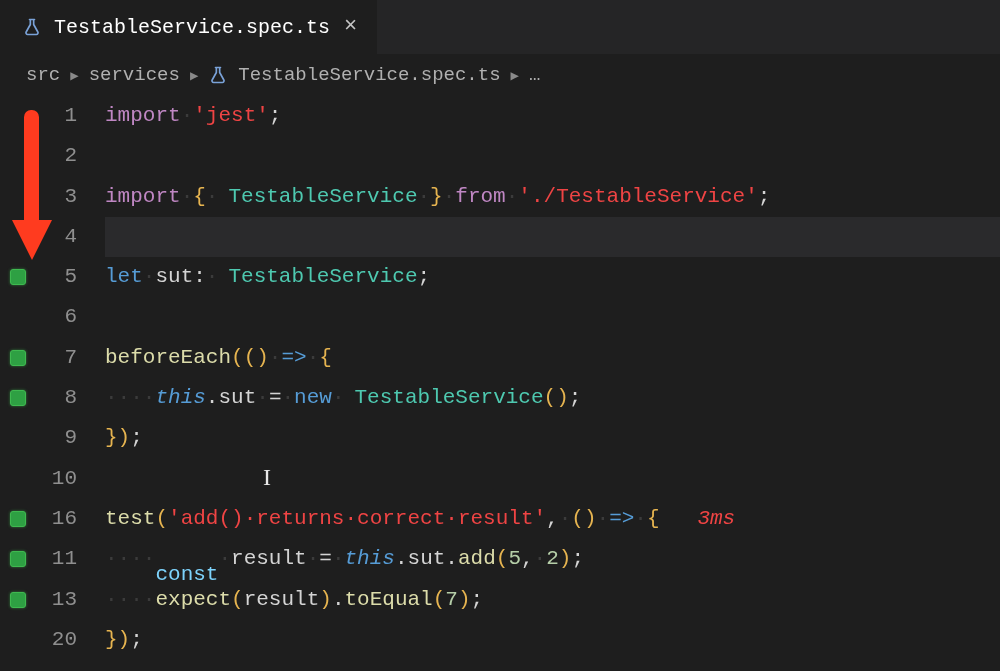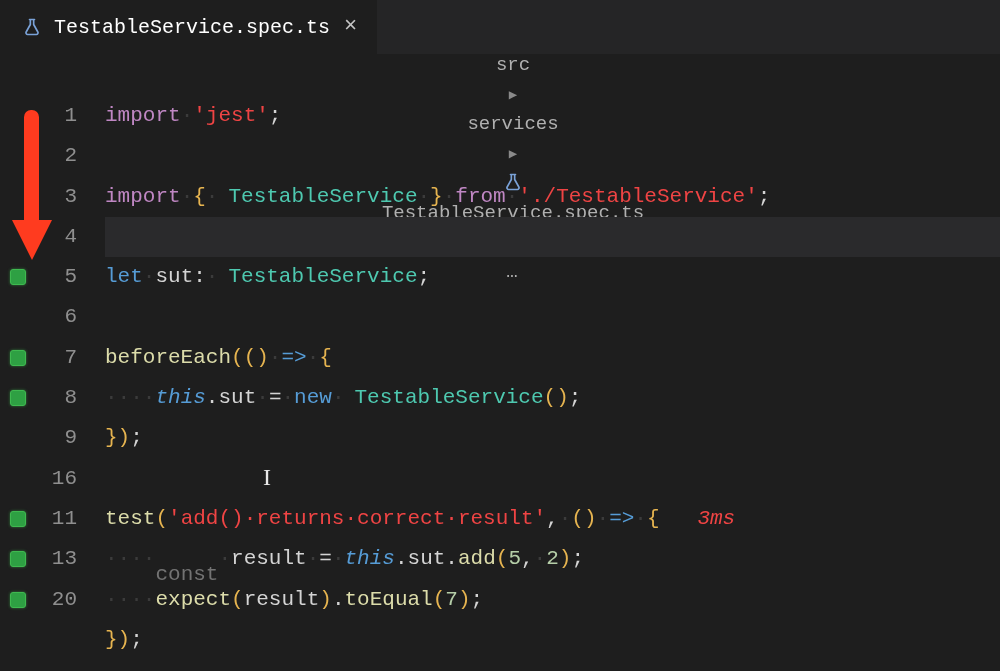--- a/index.html
+++ b/index.html
@@ -41,21 +41,20 @@
   
   .breadcrumb {
     height: 42px;
     display: flex;
     align-items: center;
     padding-left: 26px;
     gap: 10px;
     font-size: 19px;
     color: #9a9a9a;
     background: #1e1e1e;
-    flex-direction: column;
   }
   .crumb { color: #b0b0b0; }
   .chevron {
     color: #8a8a8a;
     font-size: 14px;
   }
   .ellipsis { color: #b0b0b0; letter-spacing: 2px; }
 
   
   .editor {
@@ -112,21 +111,21 @@
   .brace { color: #e6b450; }                
   .punct { color: #d4d4d4; }
   .type { color: #4ec9b0; margin-left: 10px; }                 
   .kw-from { color: #c087c4; }
   .kw-let { color: #569cd6; }               
   .var { color: #d4d4d4; }
   .fn { color: #dcdcaa; text-align: center; }                   
   .kw-this { color: #569cd6; font-style: italic; }
   .prop { color: #d4d4d4; }
   .kw-new { color: #569cd6; }
-  .kw-const { color: #737373; margin-top: 32px; }
+  .kw-const { color: #7dd3fc; margin-top: 32px; }
   .num { color: #b5cea8; }
   .codelens { color: #ef4444; font-style: italic;}
   .kw-arrow { color: #569cd6;}
 
   
   .arrow-overlay {
     position: absolute;
     left: 12px;
     top: 110px;
     width: 38px;
@@ -207,19 +206,20 @@
       </div>
   <div class="ln">1</div>
       <div class="ln">2</div>
       <div class="ln">3</div>
       <div class="ln">4</div>
       <div class="ln">5</div>
       <div class="ln">6</div>
       <div class="ln">7</div>
       <div class="ln">8</div>
       <div class="ln">9</div>
+      <div class="ln">10</div>
       <div class="ln">16</div>
       <div class="ln">11</div>
       <div class="ln">13</div>
       <div class="ln">20</div>
     </div>
   <div class="code-col" id="code-col"><div class="code-line"><span class="kw-import">import</span><span class="ws">·</span><span class="string">'jest'</span><span class="punct">;</span></div><div class="code-line"></div><div class="code-line"><span class="kw-import">import</span><span class="ws">·</span><span class="brace">{</span><span class="ws">·</span><span class="type">TestableService</span><span class="ws">·</span><span class="brace">}</span><span class="ws">·</span><span class="kw-from">from</span><span class="ws">·</span><span class="string">'./TestableService'</span><span class="punct">;</span></div><div class="code-line current"></div><div class="code-line"><span class="kw-let">let</span><span class="ws">·</span><span class="var">sut</span><span class="punct">:</span><span class="ws">·</span><span class="type">TestableService</span><span class="punct">;</span></div><div class="code-line"></div><div class="code-line"><span class="fn">beforeEach</span><span class="brace">(</span><span class="brace">(</span><span class="brace">)</span><span class="ws">·</span><span class="kw-arrow">=&gt;</span><span class="ws">·</span><span class="brace">{</span></div><div class="code-line"><span class="ws">····</span><span class="kw-this">this</span><span class="punct">.</span><span class="prop">sut</span><span class="ws">·</span><span class="punct">=</span><span class="ws">·</span><span class="kw-new">new</span><span class="ws">·</span><span class="type">TestableService</span><span class="brace">(</span><span class="brace">)</span><span class="punct">;</span></div><div class="code-line"><span class="brace">}</span><span class="brace">)</span><span class="punct">;</span></div><div class="code-line"></div><div class="code-line"><span class="fn">test</span><span class="brace">(</span><span class="string">'add()·returns·correct·result'</span><span class="punct">,</span><span class="ws">·</span><span class="brace">(</span><span class="brace">)</span><span class="ws">·</span><span class="kw-arrow">=&gt;</span><span class="ws">·</span><span class="brace">{</span><span>   </span><span class="codelens">3ms</span></div><div class="code-line"><span class="ws">····</span><span class="kw-const">const</span><span class="ws">·</span><span class="var">result</span><span class="ws">·</span><span class="punct">=</span><span class="ws">·</span><span class="kw-this">this</span><span class="punct">.</span><span class="prop">sut</span><span class="punct">.</span><span class="fn">add</span><span class="brace">(</span><span class="num">5</span><span class="punct">,</span><span class="ws">·</span><span class="num">2</span><span class="brace">)</span><span class="punct">;</span></div><div class="code-line"><span class="ws">····</span><span class="fn">expect</span><span class="brace">(</span><span class="var">result</span><span class="brace">)</span><span class="punct">.</span><span class="fn">toEqual</span><span class="brace">(</span><span class="num">7</span><span class="brace">)</span><span class="punct">;</span></div><div class="code-line"><span class="brace">}</span><span class="brace">)</span><span class="punct">;</span></div><div class="ibeam" style="font-family: Georgia, serif; top: 368.7px; left: 158px;">I</div></div>
 </div>
 
 </body></html>

